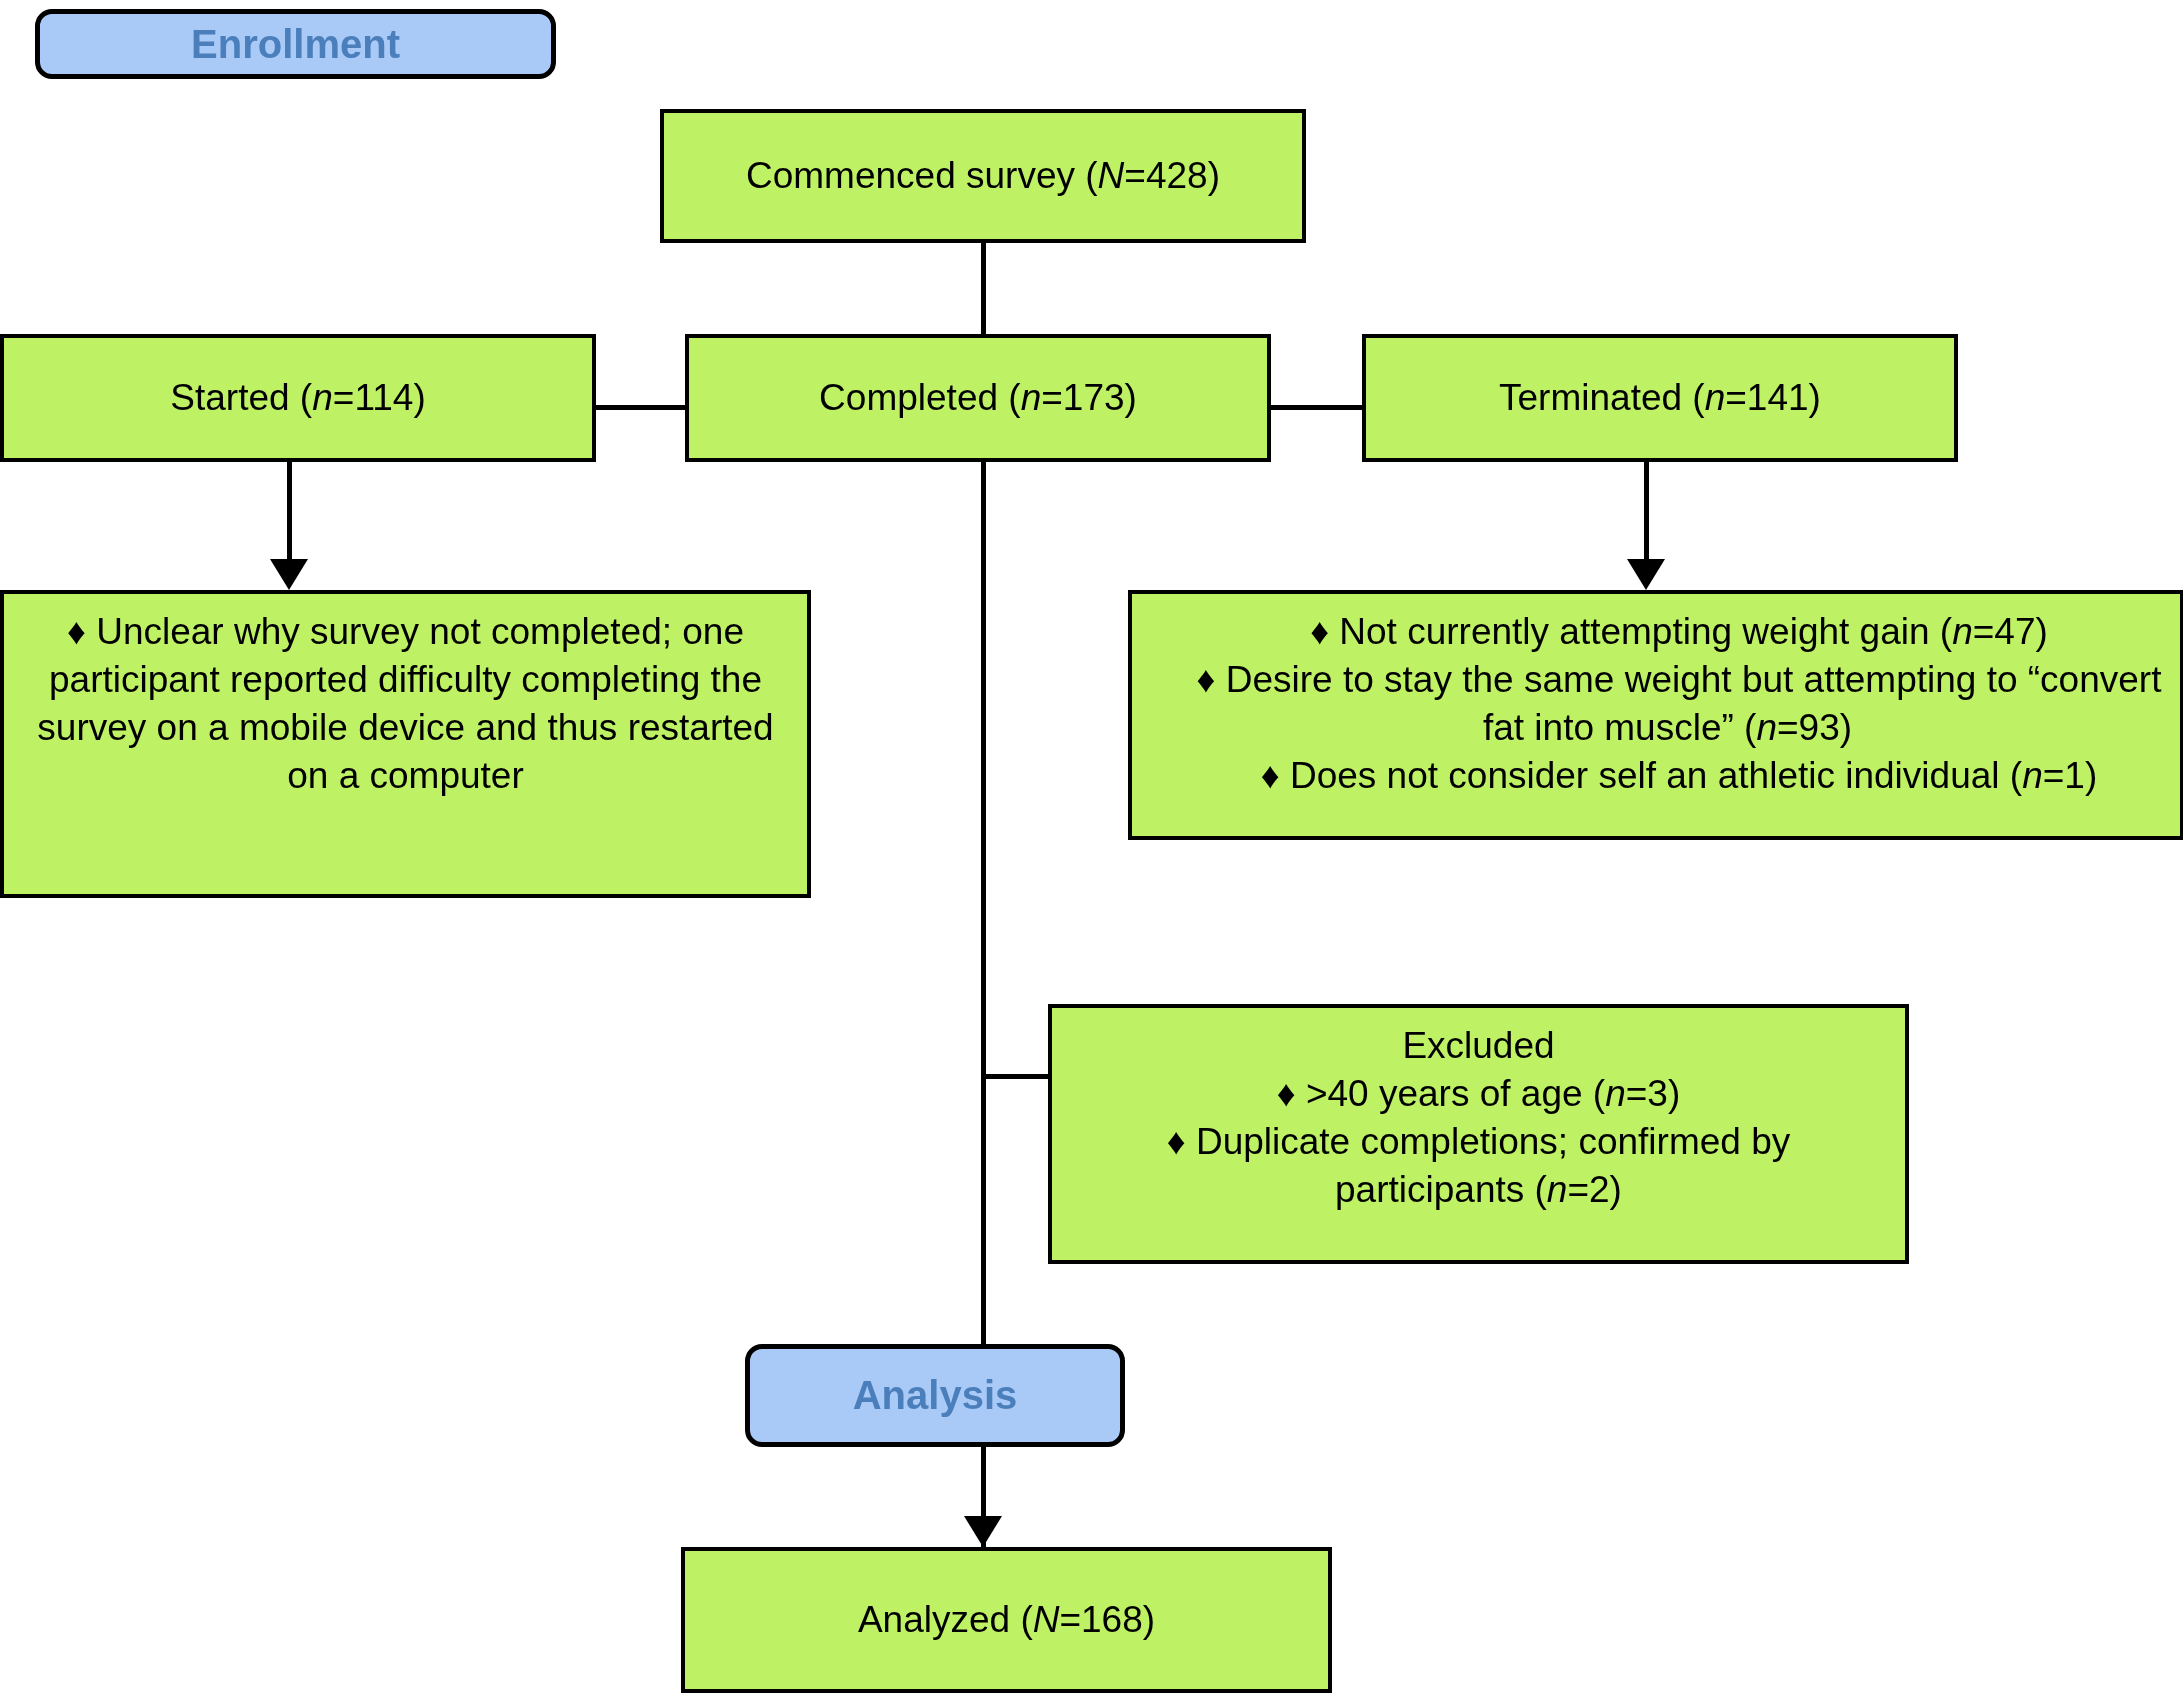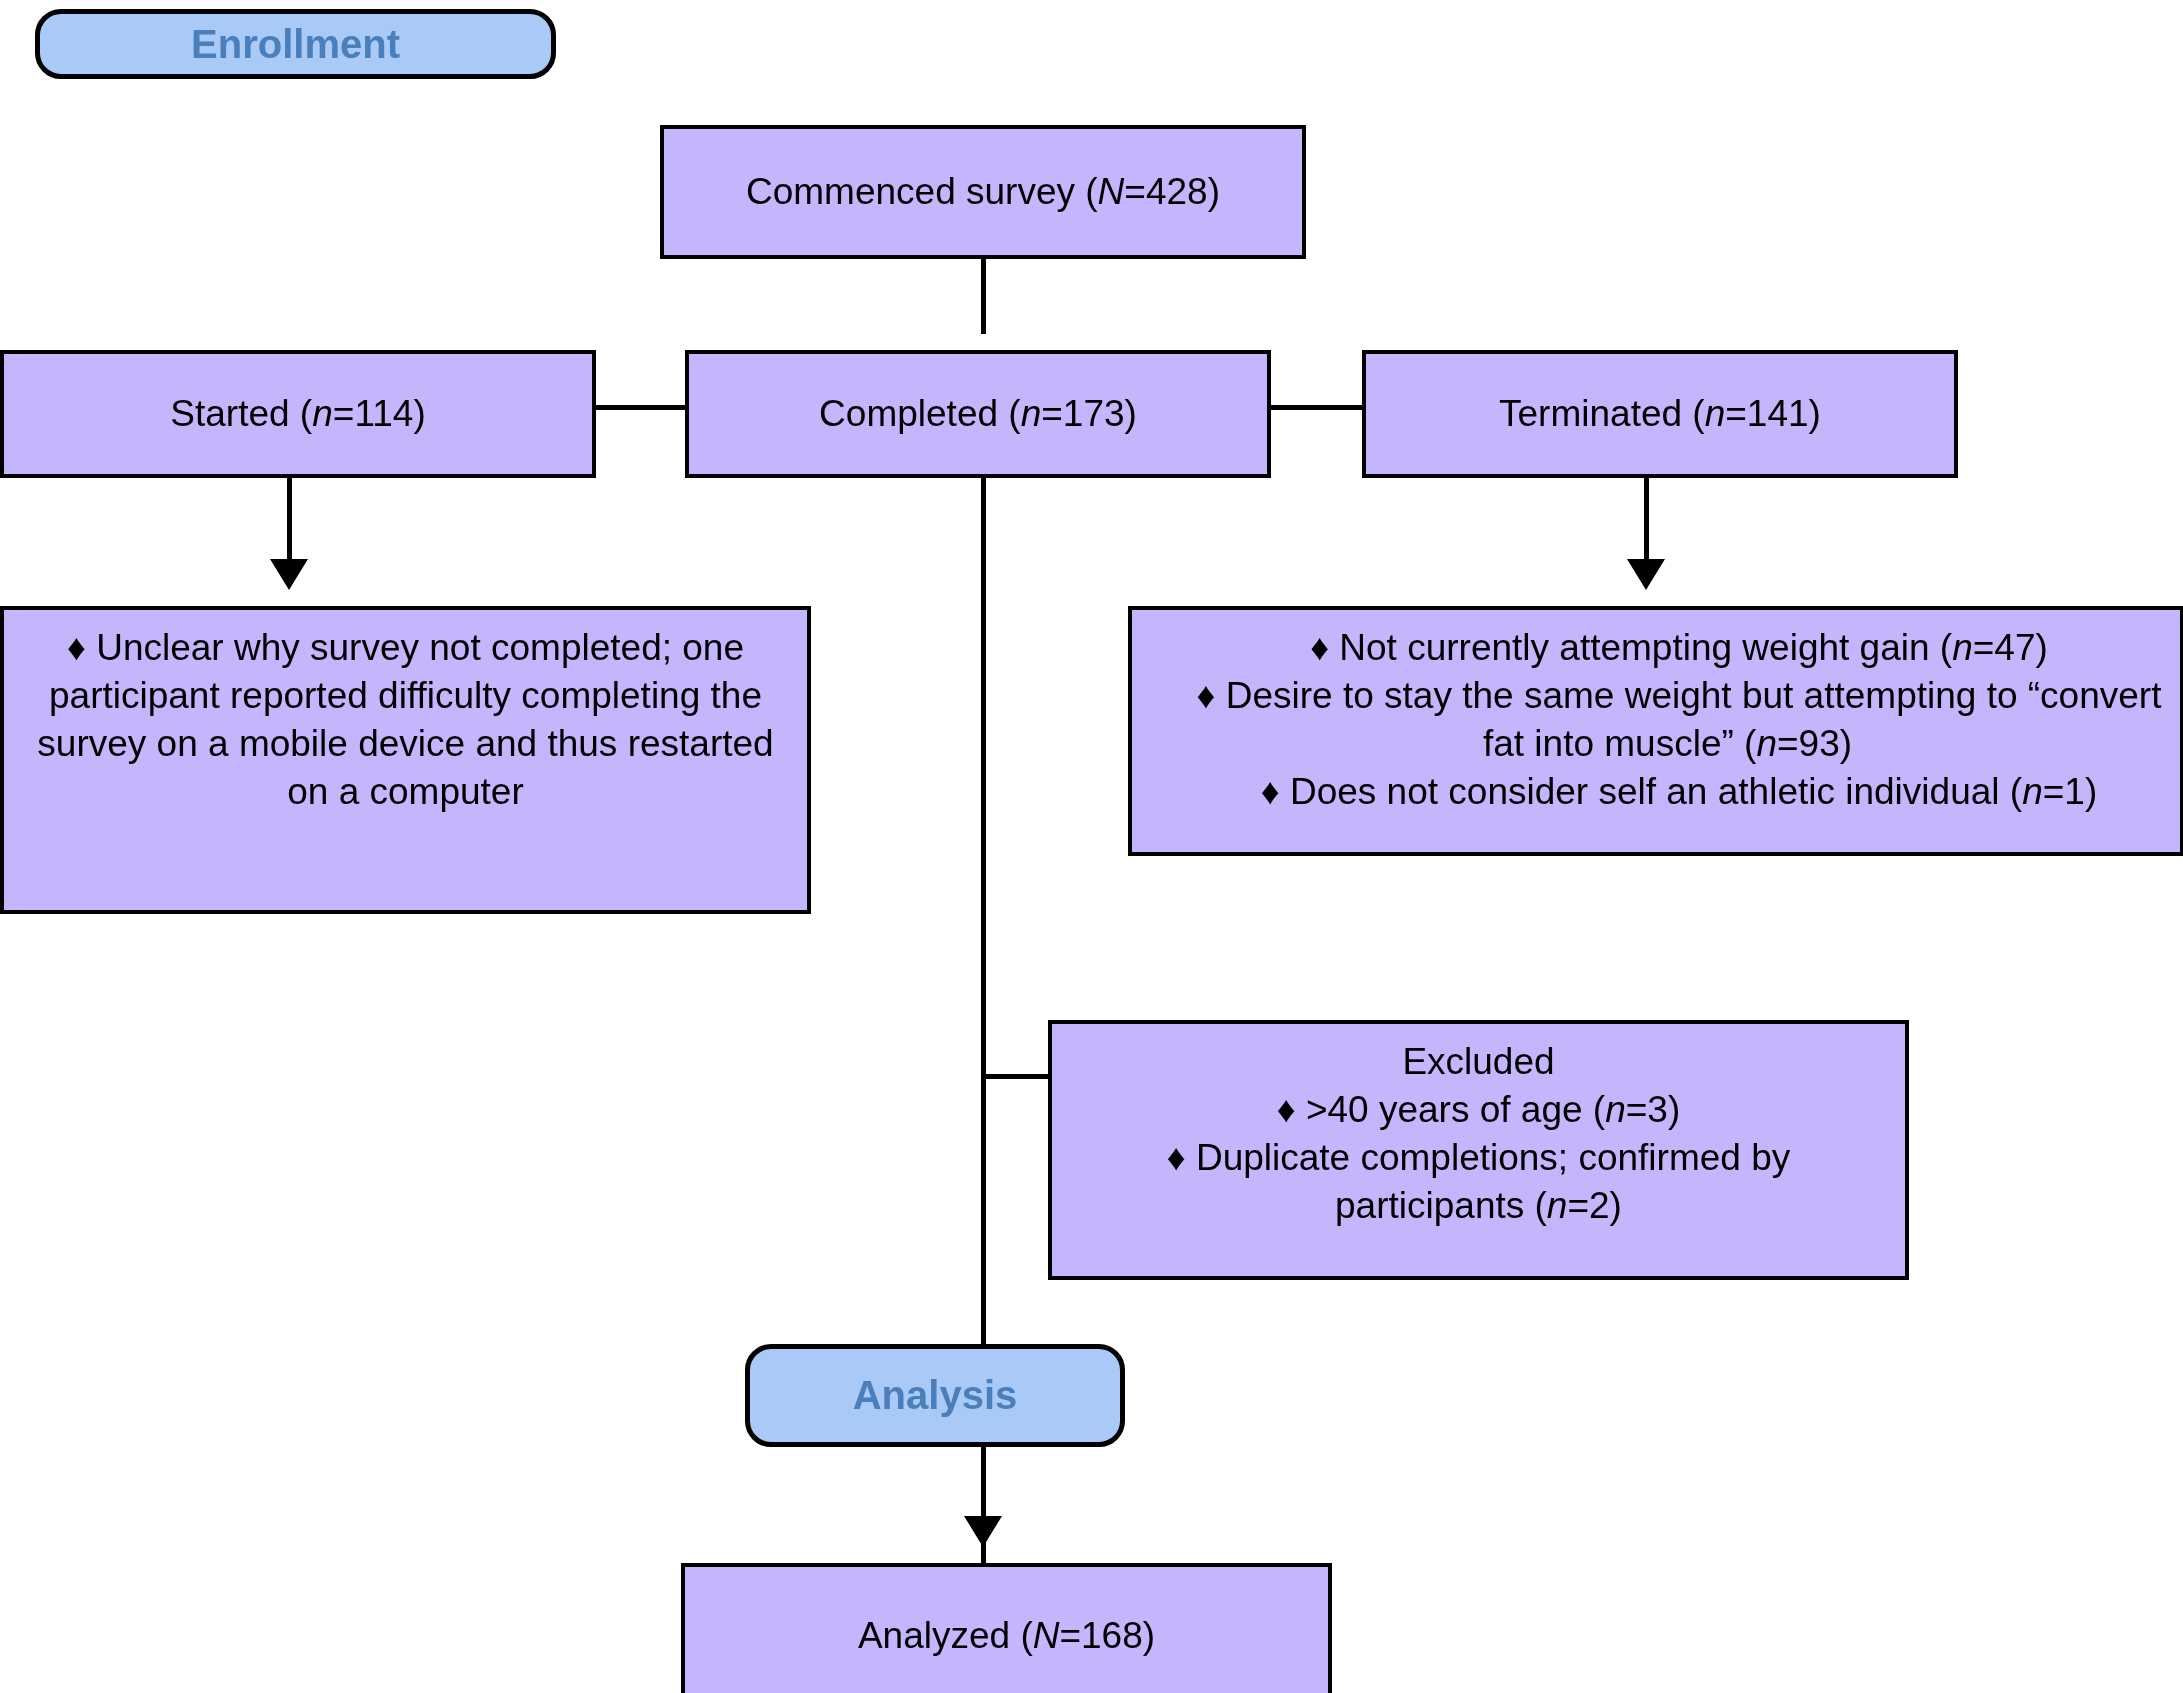--- a/index.html
+++ b/index.html
@@ -15,27 +15,26 @@
     position: relative;
     width: 2183px;
     height: 1694px;
     background: #ffffff;
     overflow: hidden;
   }
   
   .box {
     position: absolute;
     box-sizing: border-box;
-    background: #c4b5fd;
+    background: #bef264;
     border: 4.5px solid #000000;
     display: flex;
     align-items: center;
     justify-content: center;
     z-index: 3;
-    margin-top: 16px;
   }
   .box .label {
     font-size: 37px;
     line-height: 1.18;
     color: #000000;
     white-space: nowrap;
   }
   .box.bullets {
     align-items: flex-start;
     justify-content: flex-start;
@@ -48,21 +47,21 @@
     line-height: 1.30;
   }
   .ital { font-style: italic; }
 
   
   .badge {
     position: absolute;
     box-sizing: border-box;
     background: #a9c9f7;
     border: 5.5px solid #000000;
-    border-radius: 26px;
+    border-radius: 17px;
     display: flex;
     align-items: center;
     justify-content: center;
     z-index: 6;
   }
   .badge .label {
     font-size: 40px;
     font-weight: bold;
     color: #4a7fbc;
     white-space: nowrap;

